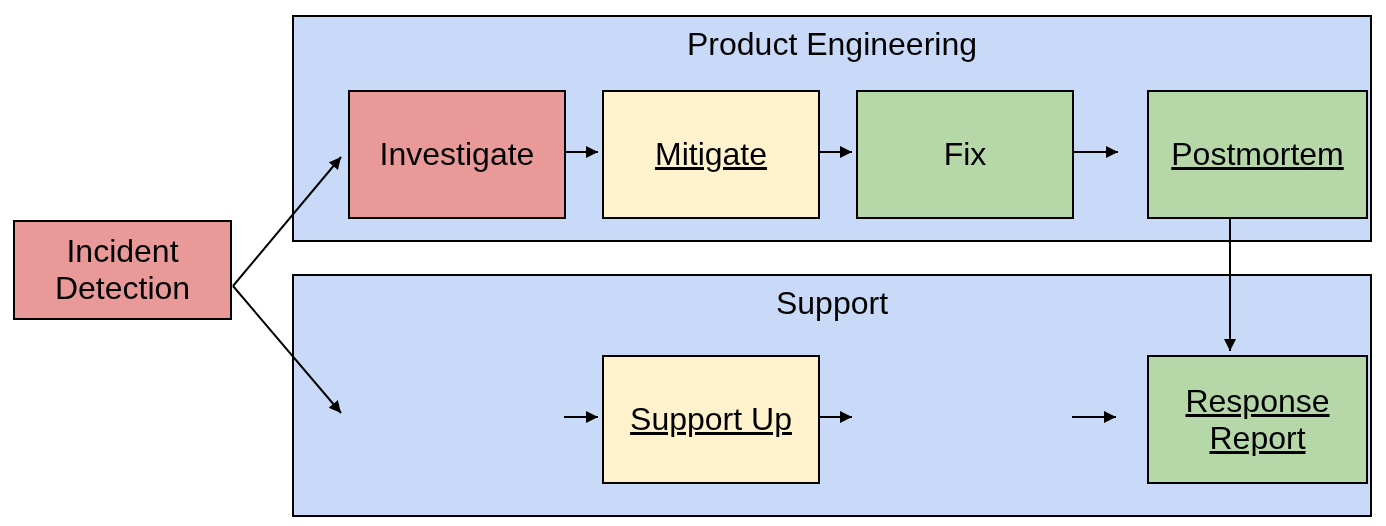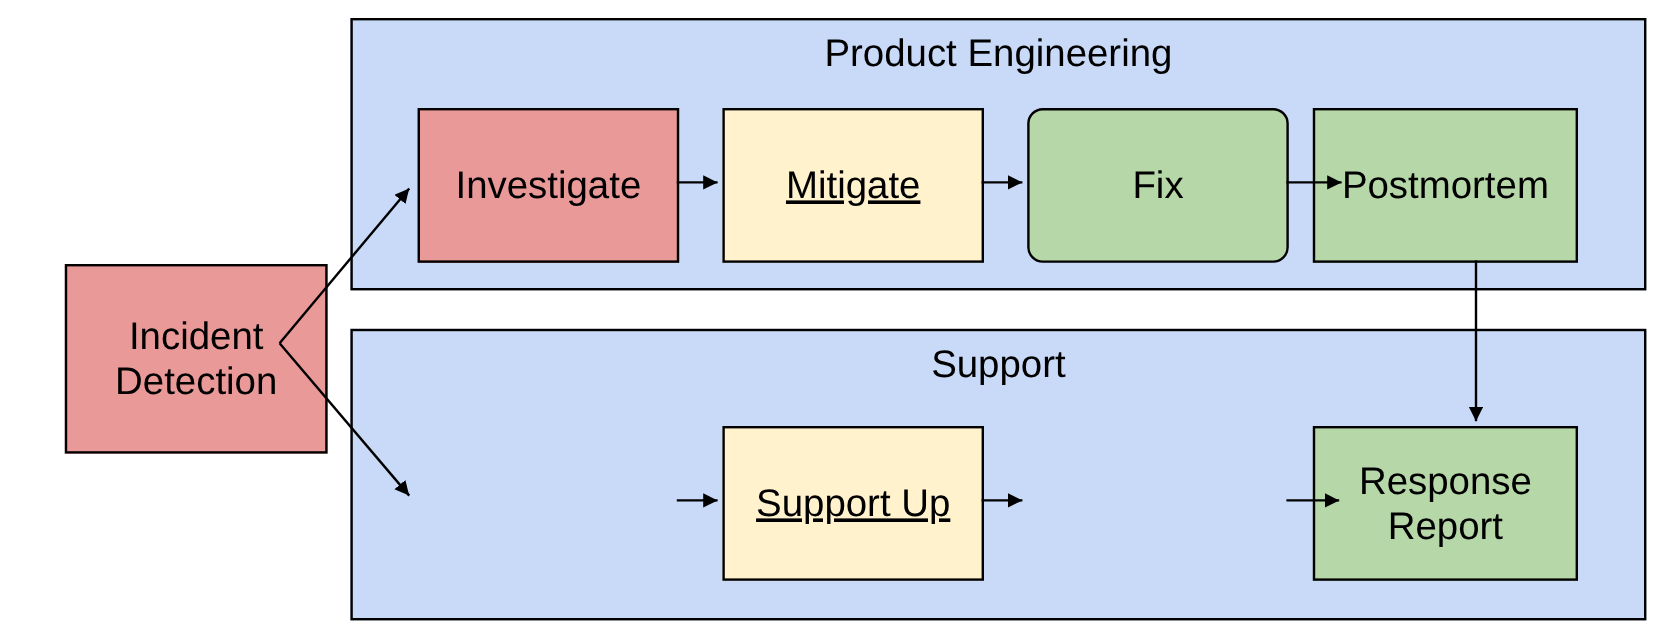--- a/index.html
+++ b/index.html
@@ -63,28 +63,28 @@
     height: 526px;
     z-index: 2;
     pointer-events: none;
   }
   .arrows line { stroke: var(--arrow); stroke-width: 2; }
   .arrows .head { fill: var(--arrow); }
 
   
   #lane-0 { left: 292px; top: 15px;  width: 1080px; height: 227px; }
   #lane-1 { left: 292px; top: 274px; width: 1080px; height: 243px; }
-  #start-node { left: 13px; top: 220px; width: 219px; height: 158px; margin-left: 41px; }
+  #start-node { left: 13px; top: 220px; width: 219px; height: 100px; }
   .lane .node { height: 129px; }
   #lane-0 .node { top: 73px; }
   #lane-1 .node { top: 79px; }
   .col-0 { left: 54px;  width: 218px; }
   .col-1 { left: 308px; width: 218px; text-decoration: underline; }
-  .col-2 { left: 562px; width: 218px; border-radius: 13px; }
-  .col-3 { left: 800px; width: 221px; }
+  .col-2 { left: 562px; width: 218px; }
+  .col-3 { left: 853px; width: 221px; text-decoration: underline; }
 </style>
 </head>
 <body>
 
 <div class="canvas">
 
   <div class="lane" id="lane-0">
     <div class="lane-title">Product Engineering</div>
     <div class="node s-red col-0">
       <span>Investigate</span>

